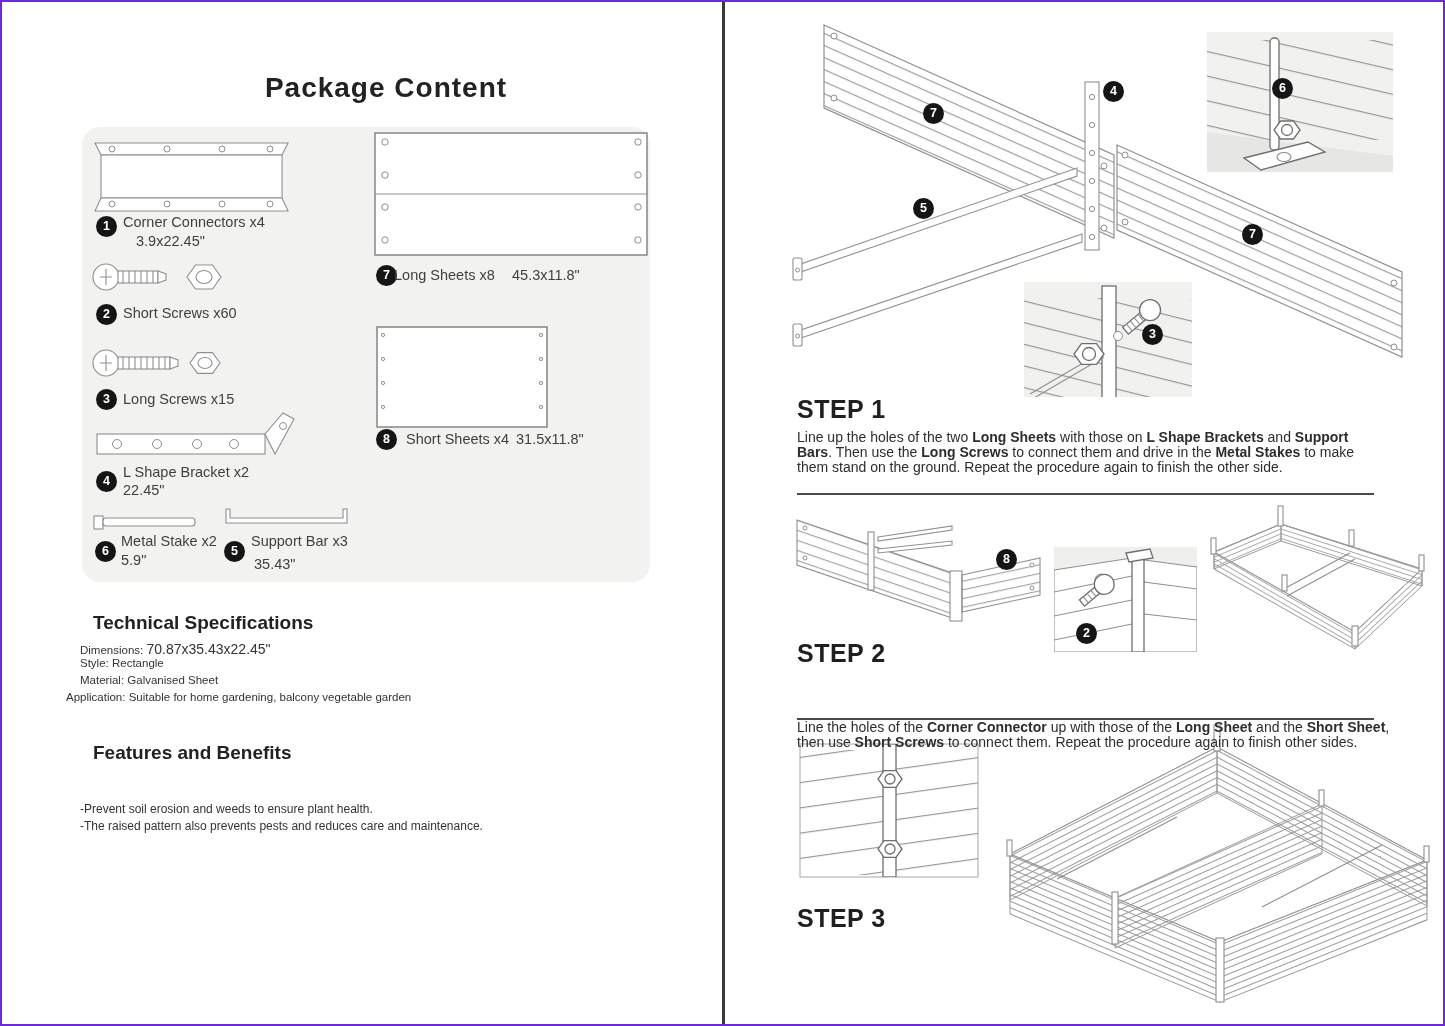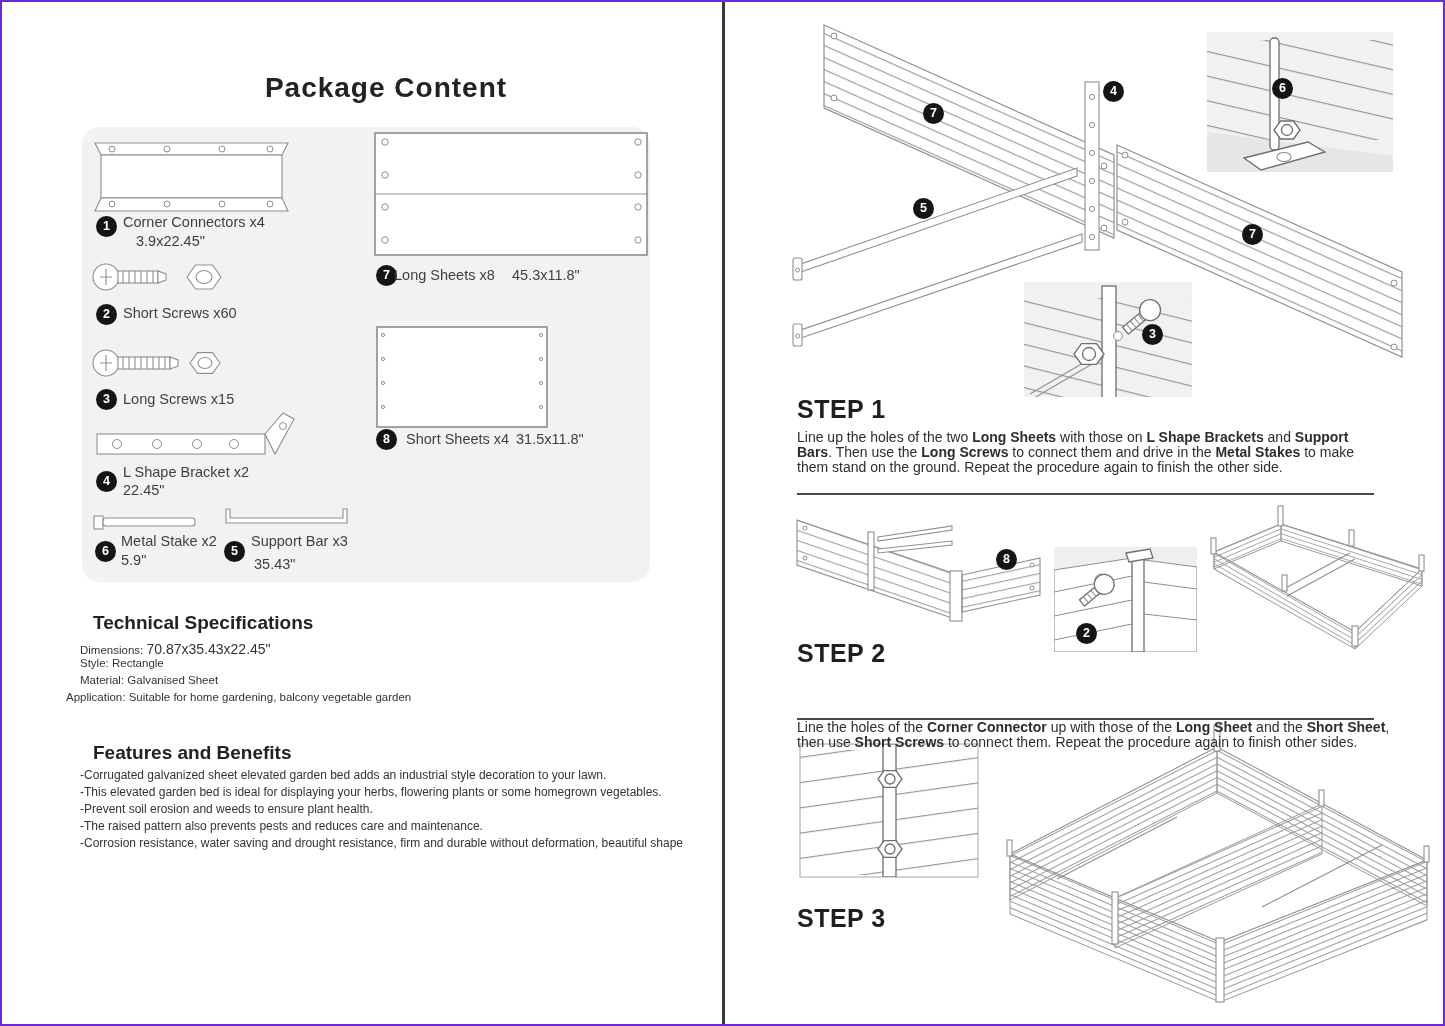--- a/index.html
+++ b/index.html
@@ -177,25 +177,22 @@
   <div class="sec-title" style="left:78px;top:610px;">Technical Specifications</div>
   <div class="spec-line" style="left:78px;top:639px;">
     <span>Dimensions:</span>
     <span class="big">70.87x35.43x22.45"</span>
   </div>
   <div class="spec-line" style="left:78px;top:655px;">Style: Rectangle</div>
   <div class="spec-line" style="left:78px;top:672px;">Material: Galvanised Sheet</div>
   <div class="spec-line" style="left:64px;top:689px;text-align:right;">Application: Suitable for home gardening, balcony vegetable garden</div>
 
   <div class="sec-title" style="left:78px;top:740px;">Features and Benefits</div>
-  <div class="feat-line" style="left:78px;top:766px;">-Corrugated galvanized sheet elevated garden bed adds an industrial style decoration to your lawn.</div>
-  <div class="feat-line" style="left:78px;top:783px;">-This elevated garden bed is ideal for displaying your herbs, flowering plants or some homegrown vegetables.</div>
   <div class="feat-line" style="left:78px;top:800px;">-Prevent soil erosion and weeds to ensure plant health.</div>
   <div class="feat-line" style="left:78px;top:817px;">-The raised pattern also prevents pests and reduces care and maintenance.</div>
-  <div class="feat-line" style="left:78px;top:834px;">-Corrosion resistance, water saving and drought resistance, firm and durable without deformation, beautiful shape</div>
 
   <svg class="abs" style="left:780px;top:0;" width="663" height="1026" viewBox="0 0 663 1026">
     <defs>
       <pattern id="s24" width="9" height="11" patternUnits="userSpaceOnUse" patternTransform="rotate(24)">
           <path d="M0 0.6 H9" stroke="#979797" stroke-width="1.1"></path>
         </pattern>
       <pattern id="s21" width="9" height="11" patternUnits="userSpaceOnUse" patternTransform="rotate(24)">
           <path d="M0 0.6 H9" stroke="#979797" stroke-width="1.1"></path>
         </pattern>
       <pattern id="s13i" width="12" height="24" patternUnits="userSpaceOnUse" patternTransform="rotate(13)">

